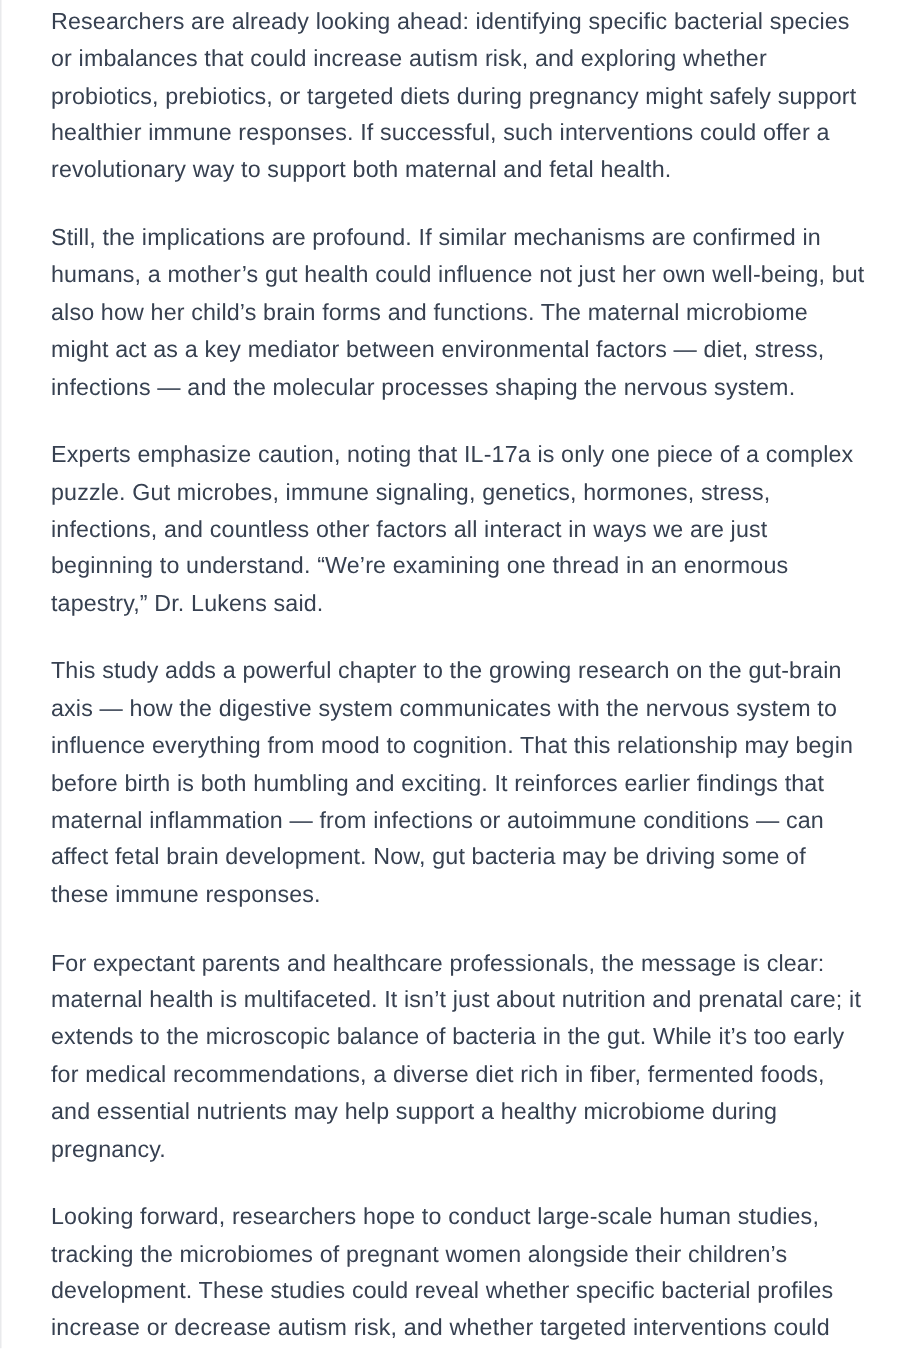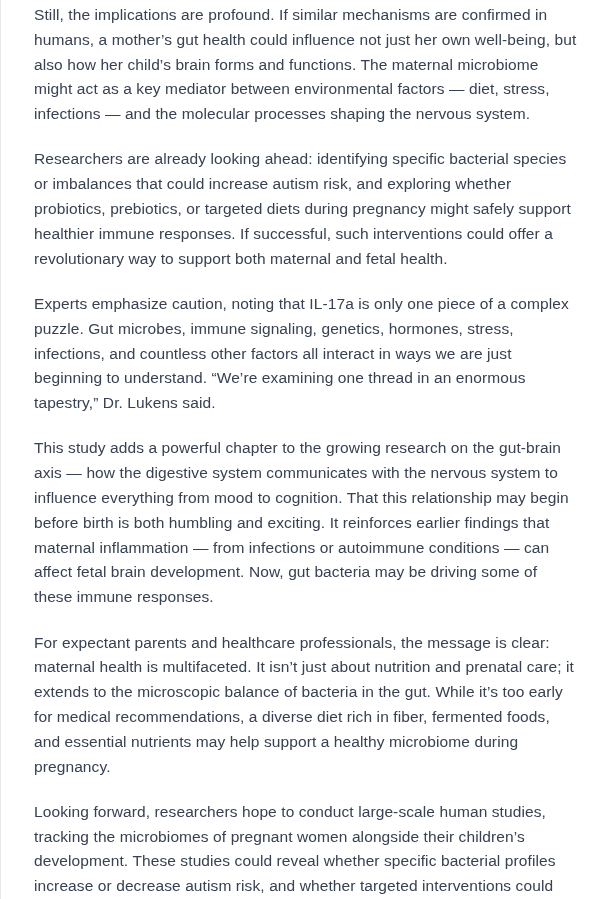--- a/index.html
+++ b/index.html
@@ -30,20 +30,20 @@
     letter-spacing: 0.1px;
     color: #374151;
     text-align: left;
   }
 </style>
 </head>
 <body>
 
 <div class="page">
   <main class="article-body">
+    <p>Researchers are already looking ahead: identifying specific bacterial species or imbalances that could increase autism risk, and exploring whether probiotics, prebiotics, or targeted diets during pregnancy might safely support healthier immune responses. If successful, such interventions could offer a revolutionary way to support both maternal and fetal health.</p>
     <p>Still, the implications are profound. If similar mechanisms are confirmed in humans, a mother’s gut health could influence not just her own well-being, but also how her child’s brain forms and functions. The maternal microbiome might act as a key mediator between environmental factors — diet, stress, infections — and the molecular processes shaping the nervous system.</p>
-    <p>Researchers are already looking ahead: identifying specific bacterial species or imbalances that could increase autism risk, and exploring whether probiotics, prebiotics, or targeted diets during pregnancy might safely support healthier immune responses. If successful, such interventions could offer a revolutionary way to support both maternal and fetal health.</p>
     <p>Experts emphasize caution, noting that IL-17a is only one piece of a complex puzzle. Gut microbes, immune signaling, genetics, hormones, stress, infections, and countless other factors all interact in ways we are just beginning to understand. “We’re examining one thread in an enormous tapestry,” Dr. Lukens said.</p>
     <p>This study adds a powerful chapter to the growing research on the gut-brain axis — how the digestive system communicates with the nervous system to influence everything from mood to cognition. That this relationship may begin before birth is both humbling and exciting. It reinforces earlier findings that maternal inflammation — from infections or autoimmune conditions — can affect fetal brain development. Now, gut bacteria may be driving some of these immune responses.</p>
     <p>For expectant parents and healthcare professionals, the message is clear: maternal health is multifaceted. It isn’t just about nutrition and prenatal care; it extends to the microscopic balance of bacteria in the gut. While it’s too early for medical recommendations, a diverse diet rich in fiber, fermented foods, and essential nutrients may help support a healthy microbiome during pregnancy.</p>
     <p>Looking forward, researchers hope to conduct large-scale human studies, tracking the microbiomes of pregnant women alongside their children’s development. These studies could reveal whether specific bacterial profiles increase or decrease autism risk, and whether targeted interventions could influence outcomes.</p>
   </main>
 </div>
 
 </body></html>

